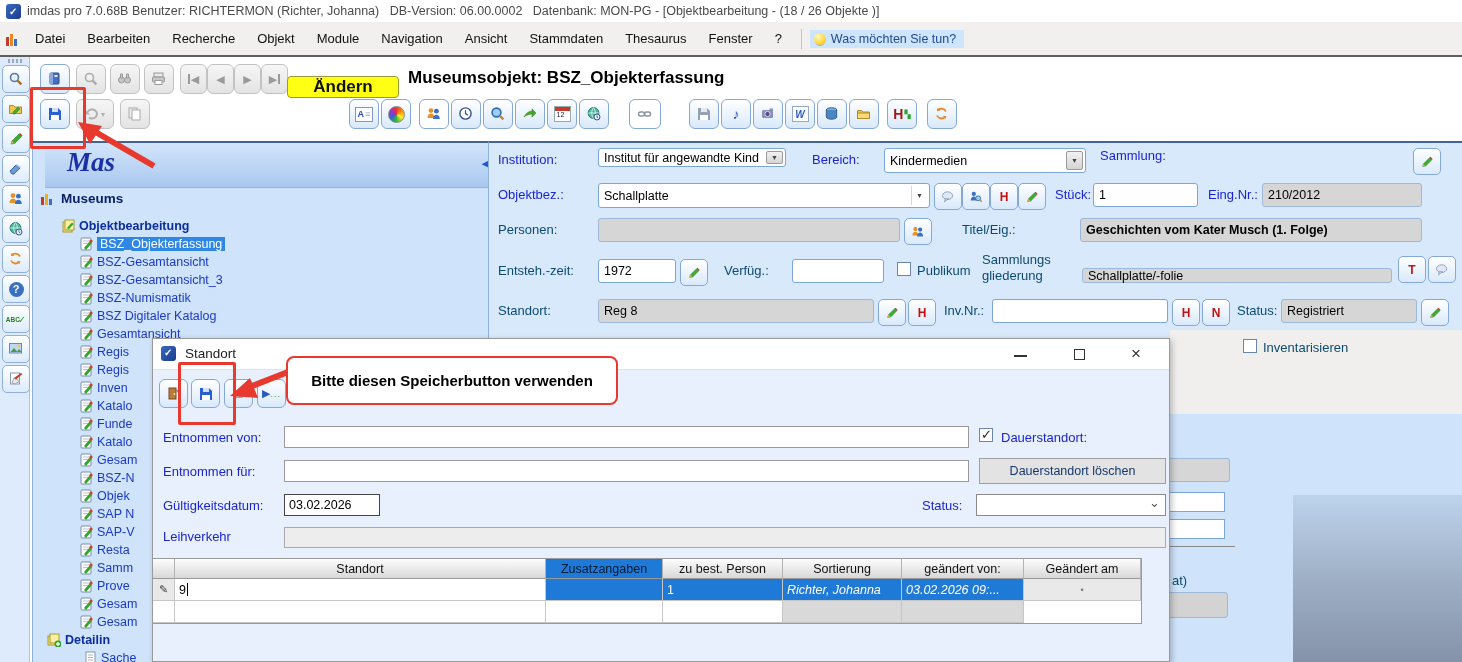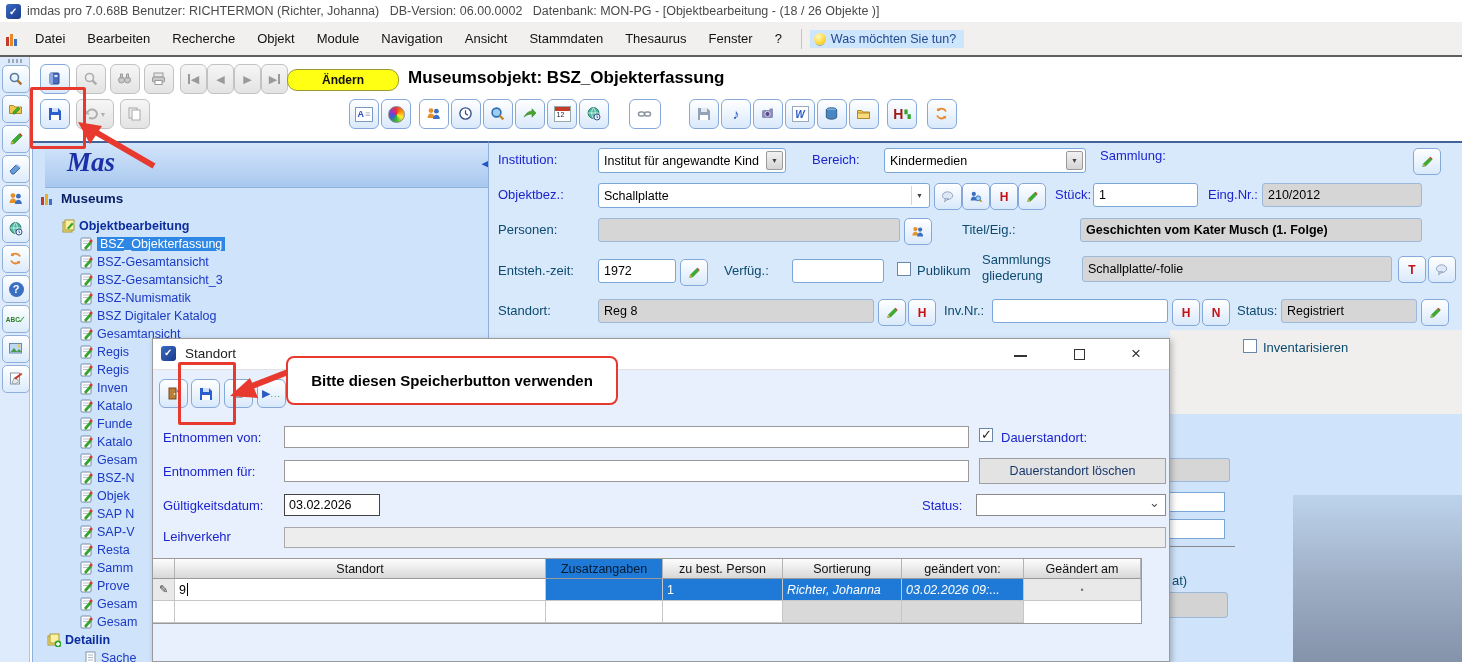--- a/index.html
+++ b/index.html
@@ -69,21 +69,21 @@
   .th.hl{background:#1e7ad6;color:#001a33;}
   .td{border-right:1px solid #c6c6c6;border-bottom:1px solid #c6c6c6;font-size:12.5px;color:#000;display:flex;align-items:center;padding:0 4px;box-sizing:border-box;}
   .td.sel{background:#1e7ad6;color:#fff;}
   .td.it{font-style:italic;}
   .td.gray{background:#d9d9d9;}
   .td.rowsel{background:#e9e9e9;justify-content:center;padding:0;}
   .caret{display:inline-block;width:1px;height:13px;background:#000;margin-left:1px;}
   
   .redbox{position:absolute;border:3px solid #e8392e;border-radius:2px;z-index:9;}
   .callout{position:absolute;background:#fff;border:2.5px solid #e8392e;border-radius:8px;z-index:10;display:flex;align-items:center;justify-content:center;text-align:center;color:#000;}
-  .aendern{position:absolute;left:287px;top:69px;width:110px;height:20px;background:#ffff14;border:1px solid #9a9a36;border-radius:10px;font-size:12px;font-weight:bold;color:#111;display:flex;align-items:center;justify-content:center;z-index:2;}
+  .aendern{position:absolute;left:287px;top:76px;width:110px;height:20px;background:#ffff14;border:1px solid #9a9a36;border-radius:4px;font-size:17px;font-weight:bold;color:#111;display:flex;align-items:center;justify-content:center;z-index:2;}
   .heading{position:absolute;left:408px;top:68px;font-size:17px;font-weight:bold;color:#000;}
   .wheel{width:15px;height:15px;border-radius:50%;background:conic-gradient(#e33,#f90,#fe3,#3b3,#36c,#93c,#e33);border:1px solid #888;}
   .dots{position:absolute;left:8px;top:2px;width:14px;height:4px;background:repeating-linear-gradient(90deg,#9ab 0 2px,transparent 2px 4px);}
   .ic14{width:14px;height:14px;flex:0 0 14px;}
   .ic16{width:16px;height:16px;}
 </style>
 </head>
 <body>
 
 <svg width="0" height="0" style="position:absolute">
@@ -630,21 +630,21 @@
         <span class="tlabel">Sache</span>
       </div>
   </div>
 
   <div class="abs formpanel"></div>
   <div class="abs graystrip"></div>
   <div class="abs bluelower"></div>
   <div class="abs gradbox"></div>
 
   <span class="lb" style="left:498px;top:152px;">Institution:</span>
-  <div class="combo" style="left:598px;top:148px;width:188px;height:25px;">
+  <div class="combo" style="left:598px;top:148px;width:188px;height:19px;">
       <span style="overflow:hidden;white-space:nowrap;width:160px;">Institut für angewandte Kind</span>
       <span class="arr gray"></span>
     </div>
   <span class="lb" style="left:812px;top:152px;">Bereich:</span>
   <div class="combo" style="left:884px;top:148px;width:202px;height:25px;">
       <span>Kindermedien</span>
       <span class="arr gray"></span>
     </div>
   <span class="lb" style="left:1100px;top:148px;">Sammlung:</span>
   <div class="sbtn" style="left:1413px;top:148px;">
@@ -708,21 +708,21 @@
         <use href="#ic-pencil"></use>
       </svg>
     </div>
   <span class="lk" style="left:724px;top:263px;">Verfüg.:</span>
   <div class="inp" style="left:792px;top:259px;width:92px;height:24px;">
       <span></span>
     </div>
   <div class="chk" style="left:897px;top:262px;"></div>
   <span class="lk" style="left:917px;top:263px;">Publikum</span>
   <span class="lk" style="left:982px;top:252px;width:95px;white-space:normal;line-height:1.2;">Sammlungs gliederung</span>
-  <div class="grayf" style="left:1082px;top:256px;width:310px;height:26px;">
+  <div class="grayf" style="left:1082px;top:268px;width:310px;height:15px;">
       <span>Schallplatte/-folie</span>
     </div>
   <div class="sbtn" style="left:1398px;top:256px;">
       <span class="redletter">T</span>
     </div>
   <div class="sbtn" style="left:1428px;top:256px;">
       <svg class="ic14" viewBox="0 0 16 16">
         <use href="#ic-speech"></use>
       </svg>
     </div>

